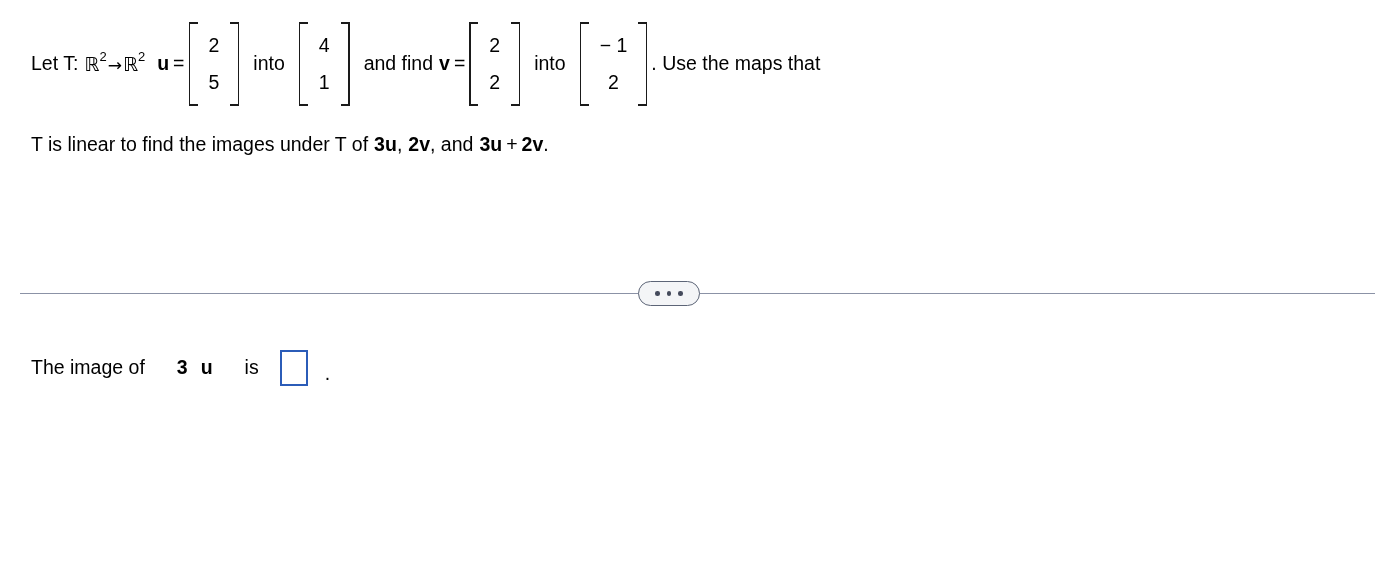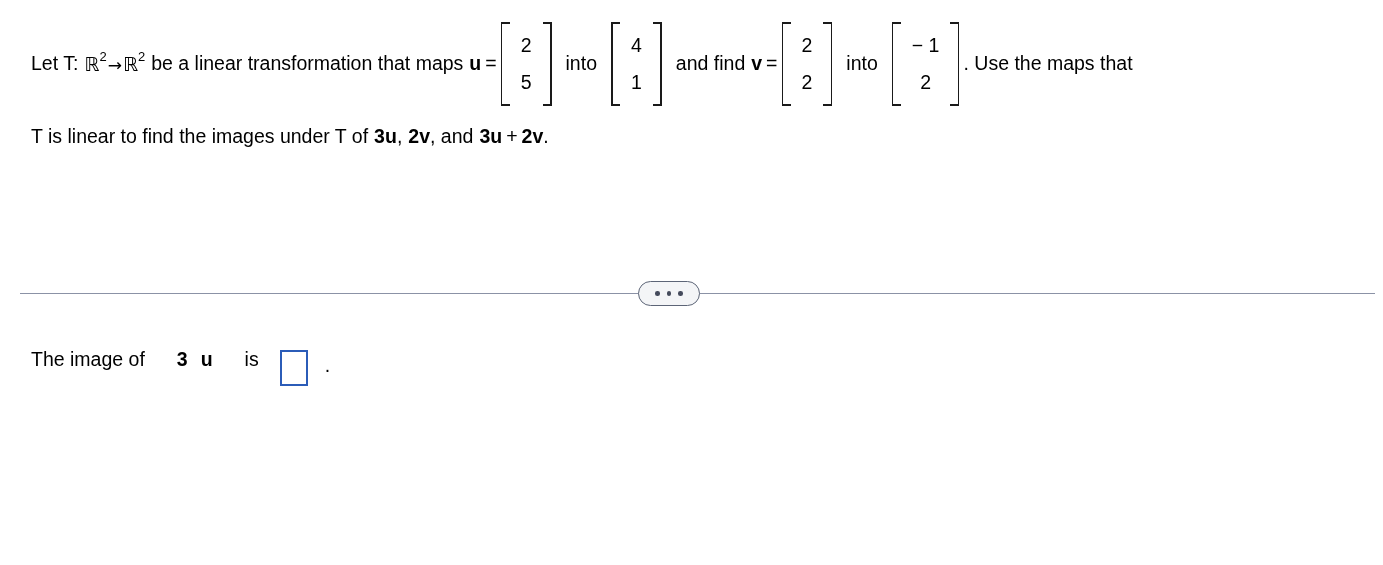--- a/index.html
+++ b/index.html
@@ -28,21 +28,21 @@
     display: flex;
     align-items: center;
     font-size: 19.5px;
     line-height: 1;
     white-space: nowrap;
   }
 
   .line-1 { height: 92px; }
   .line-2 {
     height: 34px;
-    margin-top: 10px;
+    margin-top: 18px;
   }
 
   .txt { display: inline-block; }
   .sp  { display: inline-block; width: 6px; }
   .sp-sm { display: inline-block; width: 4px; }
   .sp-lg { display: inline-block; width: 10px; }
 
   .bold { font-weight: bold; }
 
   
@@ -168,20 +168,21 @@
     border-radius: 50%;
     background: #454b5c;
   }
 
   
   .answer {
     position: absolute;
     left: 31px;
     top: 350px;
     display: flex;
+    align-items: center;
     font-size: 19.5px;
     line-height: 1;
     white-space: nowrap;
     gap: 13px;
   }
   .answer-box {
     display: inline-block;
     width: 28px;
     height: 36px;
     border: 2px solid #2b5cb8;
@@ -212,21 +213,20 @@
     </span>
 
     <span class="arrow">→</span>
 
     <span class="rset">
       <span class="bb">ℝ</span>
       <span class="sup">2</span>
     </span>
 
     <span class="sp"></span>
-    <span class="txt">be a linear transformation that maps</span>
     <span class="sp"></span>
 
     <span class="txt bold">u</span>
     <span class="sp-sm"></span>
     <span class="txt">=</span>
 
     <span class="matrix">
       <span class="brk left">
           <i class="serif-t"></i>
           <i class="serif-b"></i>

